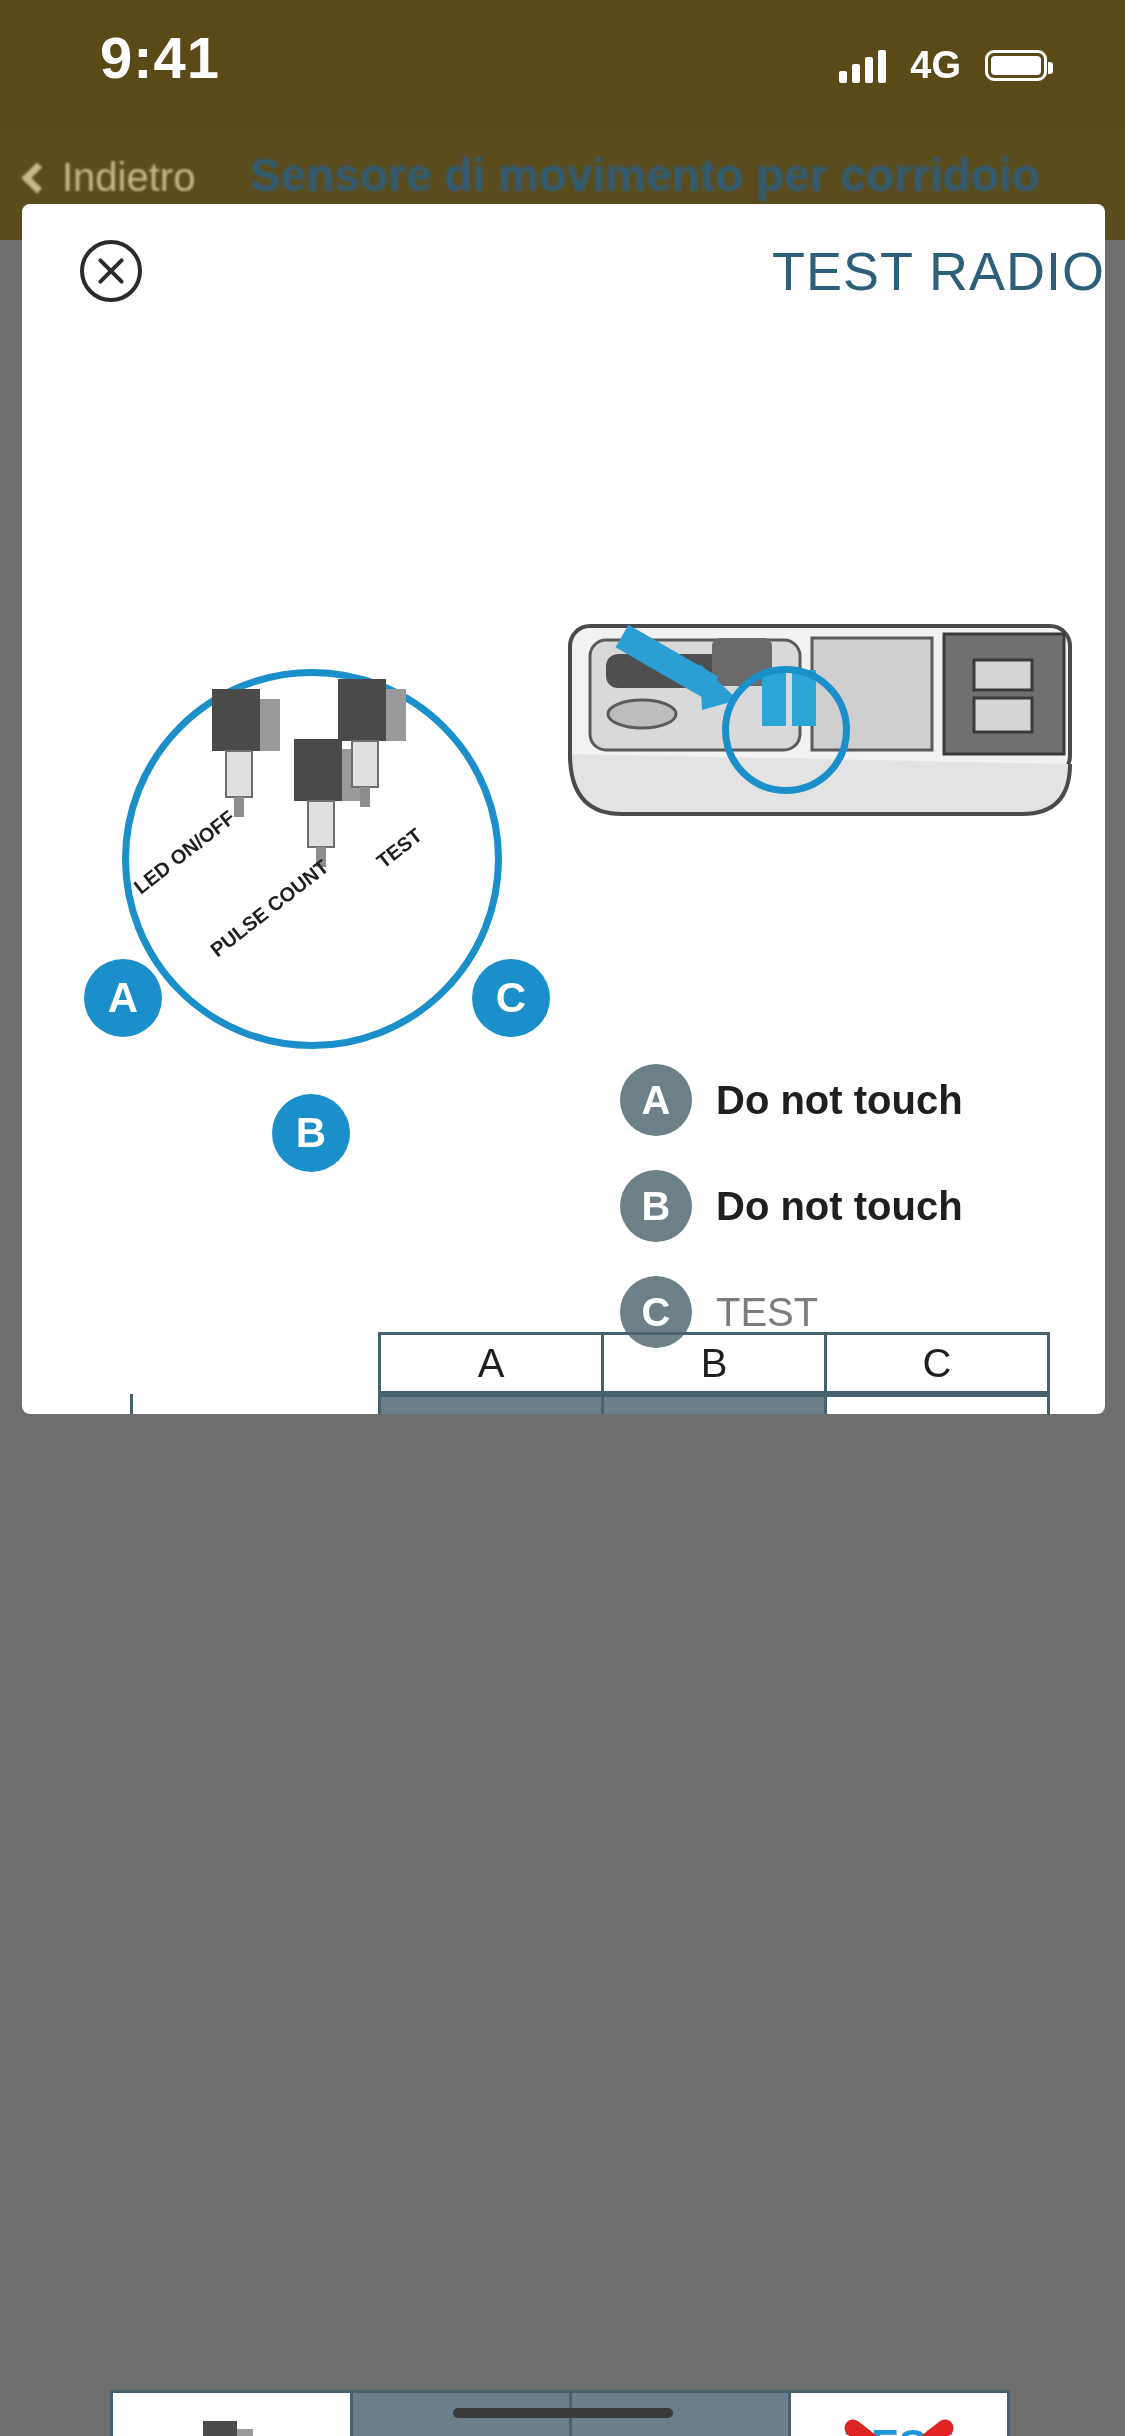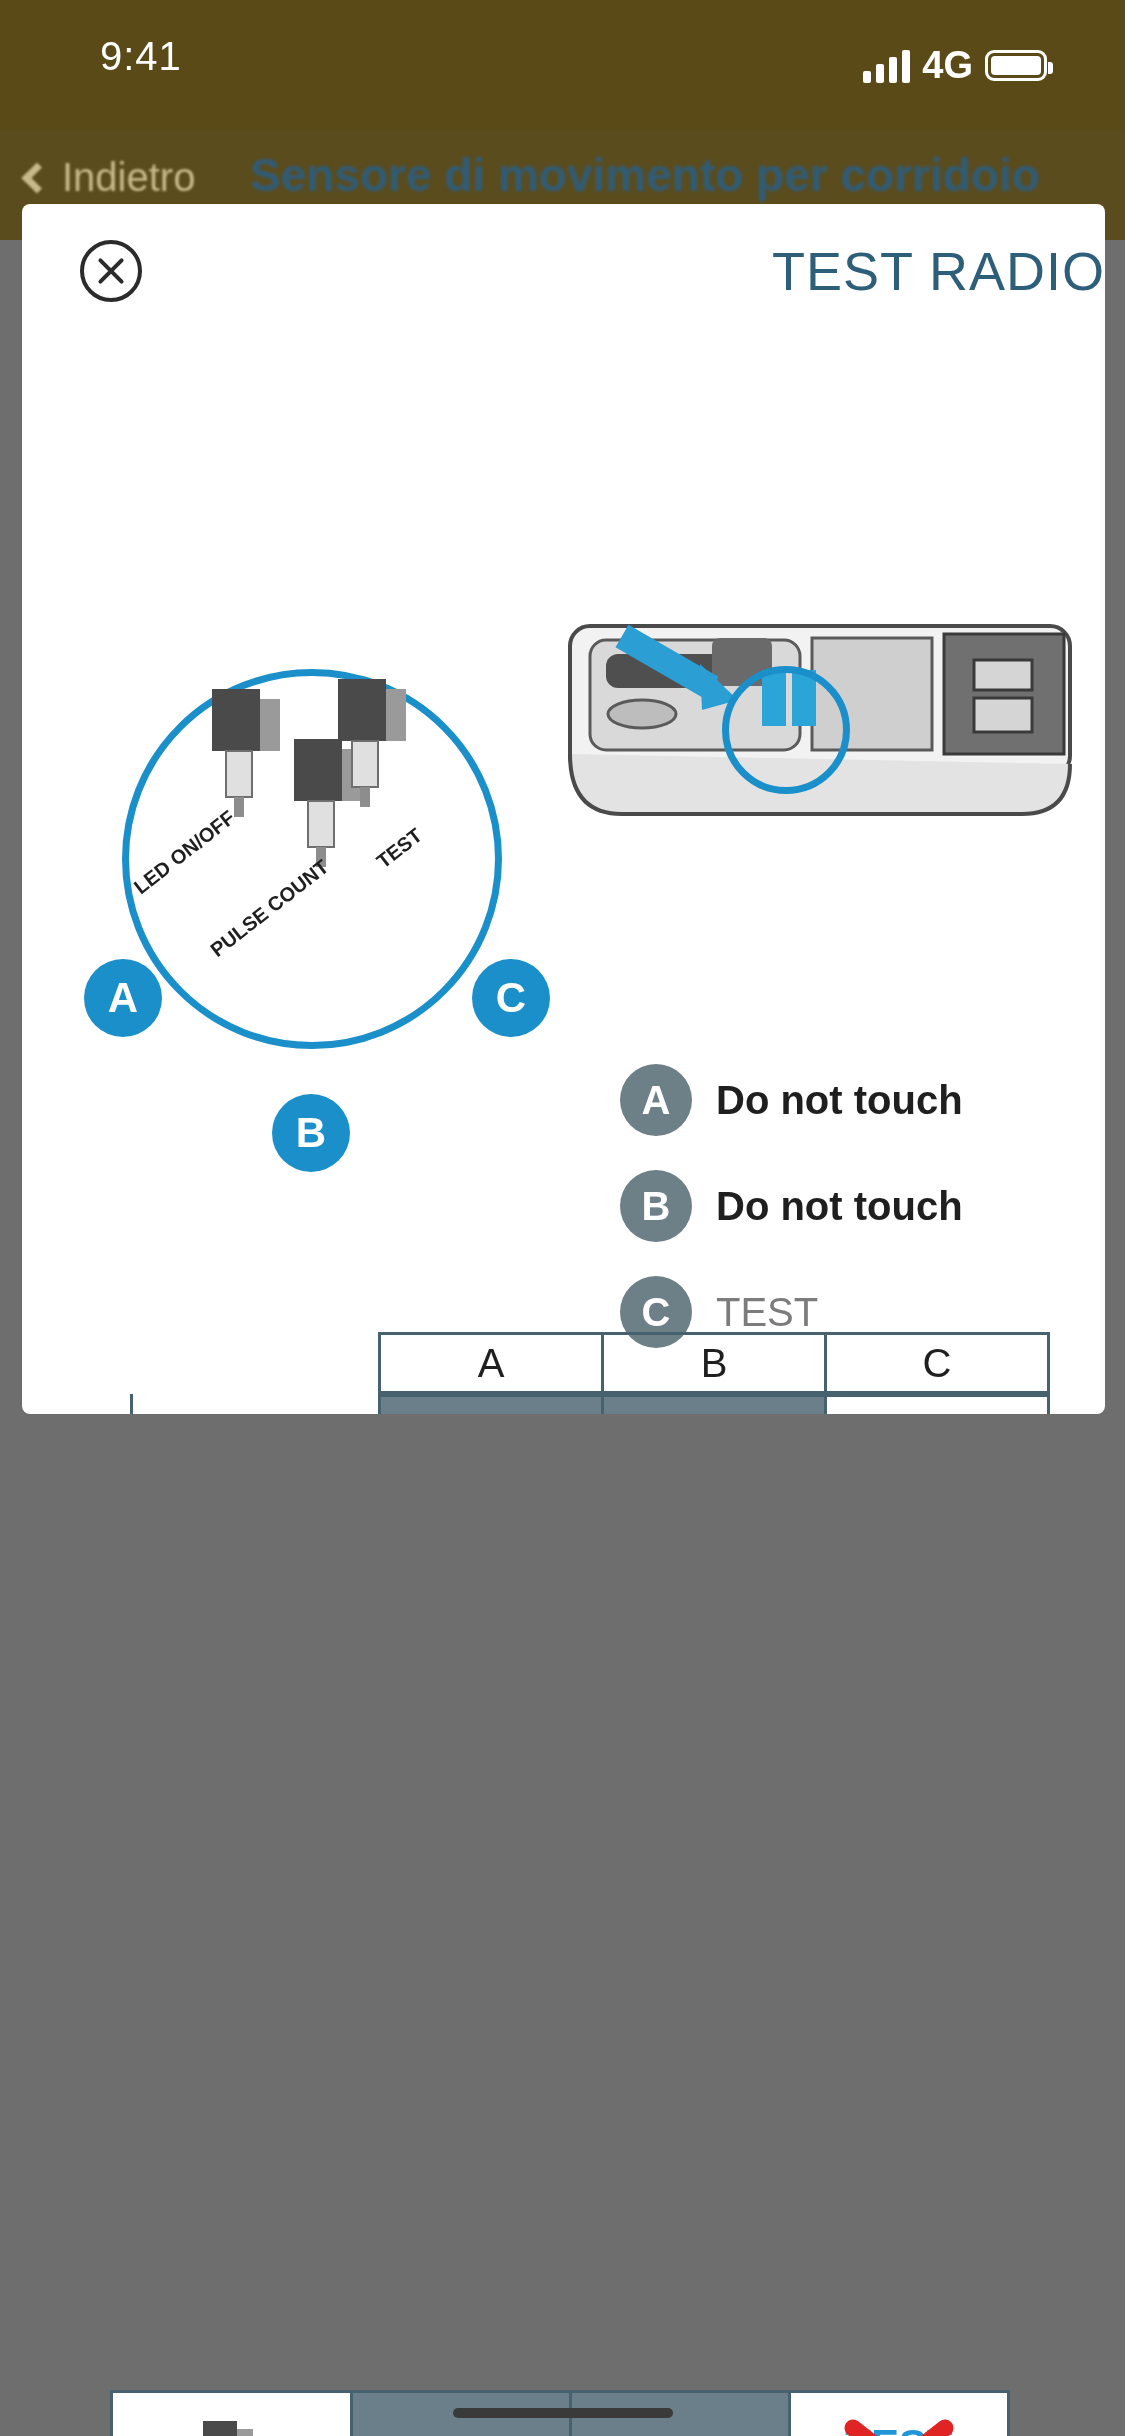--- a/index.html
+++ b/index.html
@@ -16,26 +16,26 @@
   }
 
   
   .statusbar {
     position: absolute; top: 0; left: 0;
     width: 1125px; height: 130px;
     background: #5a4a18;
     color: #ffffff;
   }
   .status-time {
-    position: absolute; left: 100px; top: 34px;
-    font-size: 40px; font-weight: normal; letter-spacing: 1px;
+    position: absolute; left: 100px; top: 24px;
+    font-size: 58px; font-weight: bold; letter-spacing: 1px;
   }
   .status-right {
     position: absolute; right: 78px; top: 44px;
-    display: flex; align-items: center; gap: 12px;
+    display: flex; align-items: center; gap: 24px;
   }
   .sig-bars { display: flex; align-items: flex-end; gap: 5px; height: 34px; }
   .sig-bars i { display: block; width: 8px; background: #ffffff; border-radius: 2px; }
   .sig-bars i:nth-child(1) { height: 12px; }
   .sig-bars i:nth-child(2) { height: 19px; }
   .sig-bars i:nth-child(3) { height: 26px; }
   .sig-bars i:nth-child(4) { height: 33px; }
   .net-label { font-size: 38px; font-weight: 600; }
   .battery {
     width: 62px; height: 31px; border: 3px solid #ffffff; border-radius: 9px;

